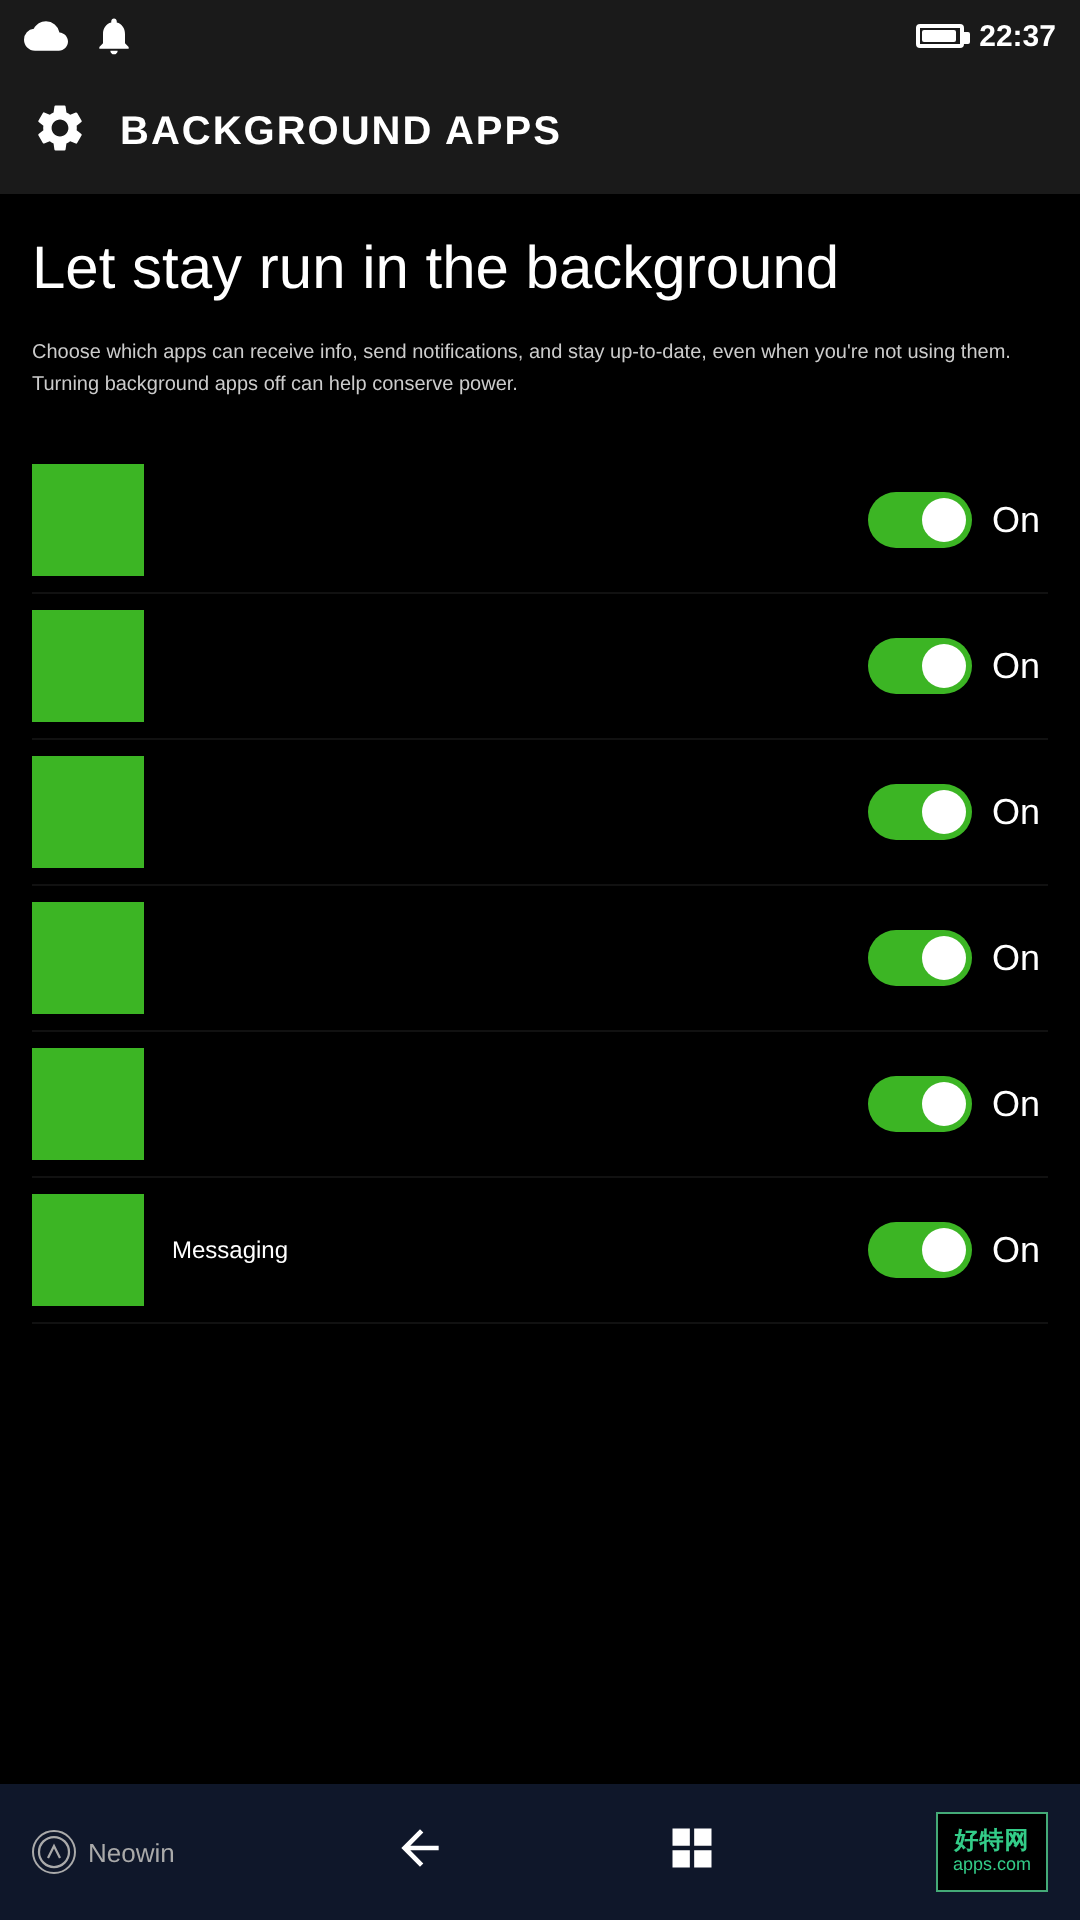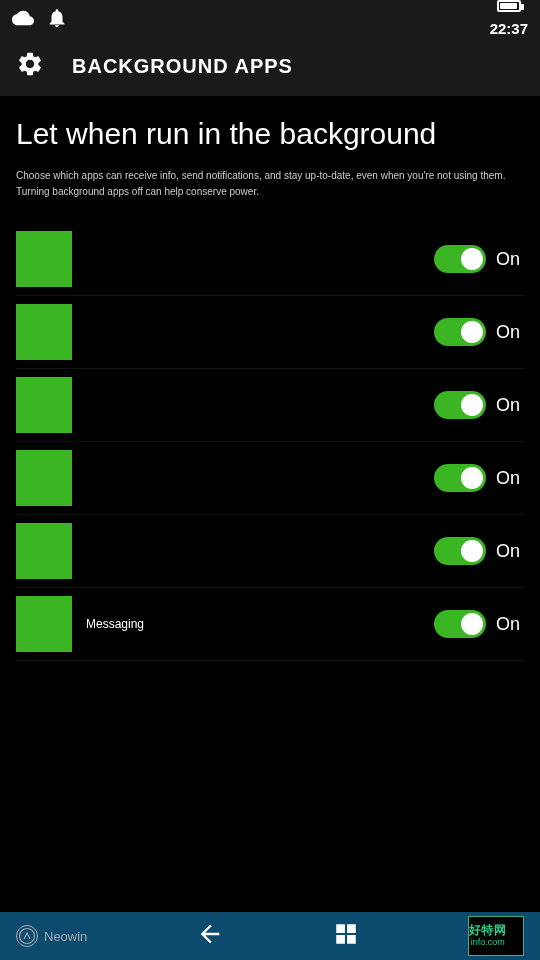--- a/index.html
+++ b/index.html
@@ -27,21 +27,20 @@
       display: flex;
       gap: 12px;
       align-items: center;
     }
     .status-right {
       display: flex;
       align-items: center;
       gap: 8px;
       font-size: 15px;
       font-weight: 600;
-      flex-direction: column;
     }
     .battery-icon {
       display: inline-block;
       width: 24px;
       height: 12px;
       border: 2px solid #fff;
       border-radius: 2px;
       position: relative;
     }
     .battery-icon::after {
@@ -63,21 +62,21 @@
       background: #fff;
       border-radius: 1px;
     }
 
     
     .header {
       display: flex;
       align-items: center;
       padding: 14px 16px;
       background: #1a1a1a;
-      gap: 28px;
+      gap: 16px;
     }
     .gear-icon svg {
       width: 28px;
       height: 28px;
     }
     .header-title {
       font-size: 20px;
       font-weight: 600;
       letter-spacing: 1px;
       color: #fff;
@@ -155,22 +154,22 @@
       color: #fff;
       min-width: 28px;
     }
 
     
     .bottom-nav {
       position: absolute;
       bottom: 0;
       left: 0;
       right: 0;
-      height: 48px;
-      background: #0c4a6e;
+      height: 68px;
+      background: #0f172a;
       display: flex;
       align-items: center;
       justify-content: space-between;
       padding: 0 16px;
     }
     .nav-left {
       display: flex;
       align-items: center;
       gap: 6px;
       font-size: 13px;
@@ -183,21 +182,21 @@
       border: 1.5px solid #aaa;
       display: flex;
       align-items: center;
       justify-content: center;
       font-size: 10px;
       color: #aaa;
     }
     .nav-right {
       display: flex;
       align-items: center;
-      justify-content: flex-start;
+      justify-content: center;
       width: 56px;
       height: 40px;
       border: 1.5px solid #4a7;
       background: #000;
     }
     .nav-right-text {
       font-size: 11px;
       color: #4a7;
       text-align: center;
       line-height: 1.1;
@@ -235,21 +234,21 @@
 <div class="header">
   <div class="gear-icon">
     <svg viewBox="0 0 24 24" fill="#fff">
       <path d="M19.14,12.94c0.04-0.3,0.06-0.61,0.06-0.94c0-0.32-0.02-0.64-0.07-0.94l2.03-1.58c0.18-0.14,0.23-0.41,0.12-0.61 l-1.92-3.32c-0.12-0.22-0.37-0.29-0.59-0.22l-2.39,0.96c-0.5-0.38-1.03-0.7-1.62-0.94L14.4,2.81c-0.04-0.24-0.24-0.41-0.48-0.41 h-3.84c-0.24,0-0.43,0.17-0.47,0.41L9.25,5.35C8.66,5.59,8.12,5.92,7.63,6.29L5.24,5.33c-0.22-0.08-0.47,0-0.59,0.22L2.74,8.87 C2.62,9.08,2.66,9.34,2.86,9.48l2.03,1.58C4.84,11.36,4.8,11.69,4.8,12s0.02,0.64,0.07,0.94l-2.03,1.58 c-0.18,0.14-0.23,0.41-0.12,0.61l1.92,3.32c0.12,0.22,0.37,0.29,0.59,0.22l2.39-0.96c0.5,0.38,1.03,0.7,1.62,0.94l0.36,2.54 c0.05,0.24,0.24,0.41,0.48,0.41h3.84c0.24,0,0.44-0.17,0.47-0.41l0.36-2.54c0.59-0.24,1.13-0.56,1.62-0.94l2.39,0.96 c0.22,0.08,0.47,0,0.59-0.22l1.92-3.32c0.12-0.22,0.07-0.47-0.12-0.61L19.14,12.94z M12,15.6c-1.98,0-3.6-1.62-3.6-3.6 s1.62-3.6,3.6-3.6s3.6,1.62,3.6,3.6S13.98,15.6,12,15.6z"></path>
     </svg>
   </div>
   <span class="header-title">BACKGROUND APPS</span>
 </div>
 
 <div class="main">
-  <div class="page-title">Let when run in the background</div>
+  <div class="page-title">Let stay run in the background</div>
   <div class="page-desc">Choose which apps can receive info, send notifications, and stay up-to-date, even when you're not using them. Turning background apps off can help conserve power.</div>
 
   <div class="app-list">
 
     <div class="app-row">
       <div class="app-icon"></div>
       <span class="app-name"></span>
       <div class="toggle-area">
         <div class="toggle">
           <div class="toggle-knob"></div>
@@ -335,16 +334,16 @@
 
   <div>
     <svg width="26" height="26" viewBox="0 0 24 24" fill="#fff">
       <path d="M3 3h8v8H3zm0 10h8v8H3zm10-10h8v8h-8zm0 10h8v8h-8z"></path>
     </svg>
   </div>
 
   <div class="nav-right">
     <div class="nav-right-text">
       <div style="font-weight:700;font-size:12px;color:#3c8;letter-spacing:0.5px;">好特网</div>
-      <div style="font-size:9px;color:#3c8;">info.com</div>
+      <div style="font-size:9px;color:#3c8;">apps.com</div>
     </div>
   </div>
 </div>
 
 </body></html>

